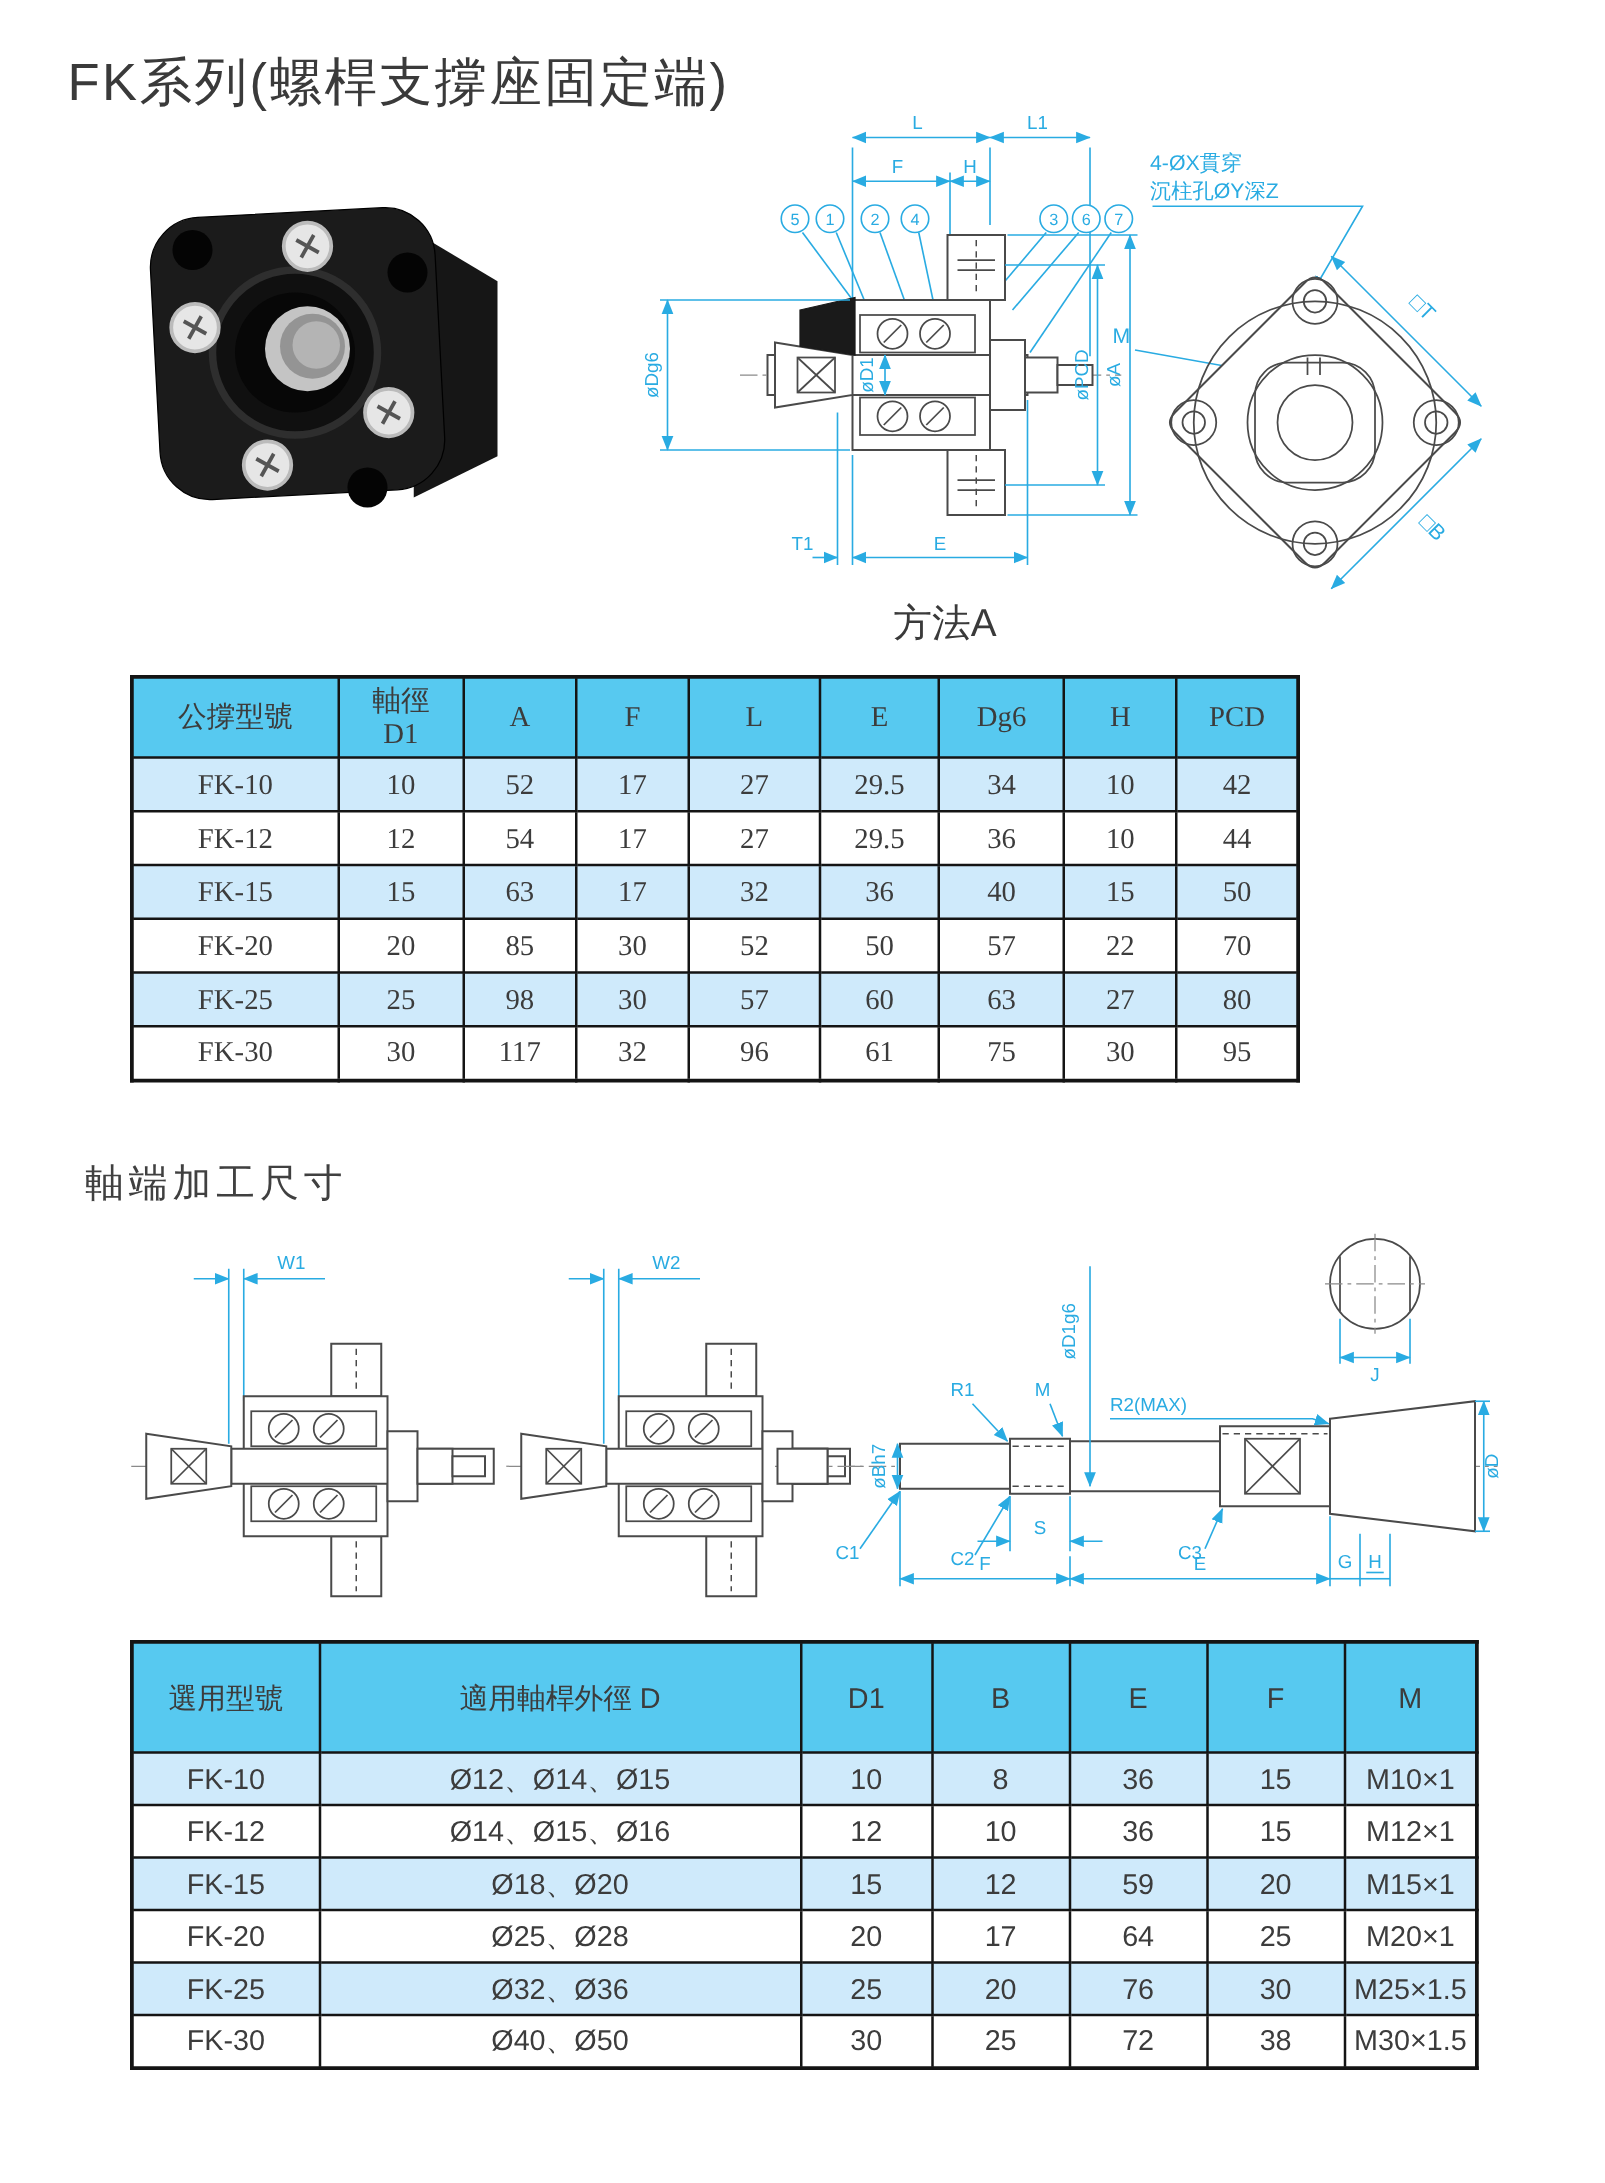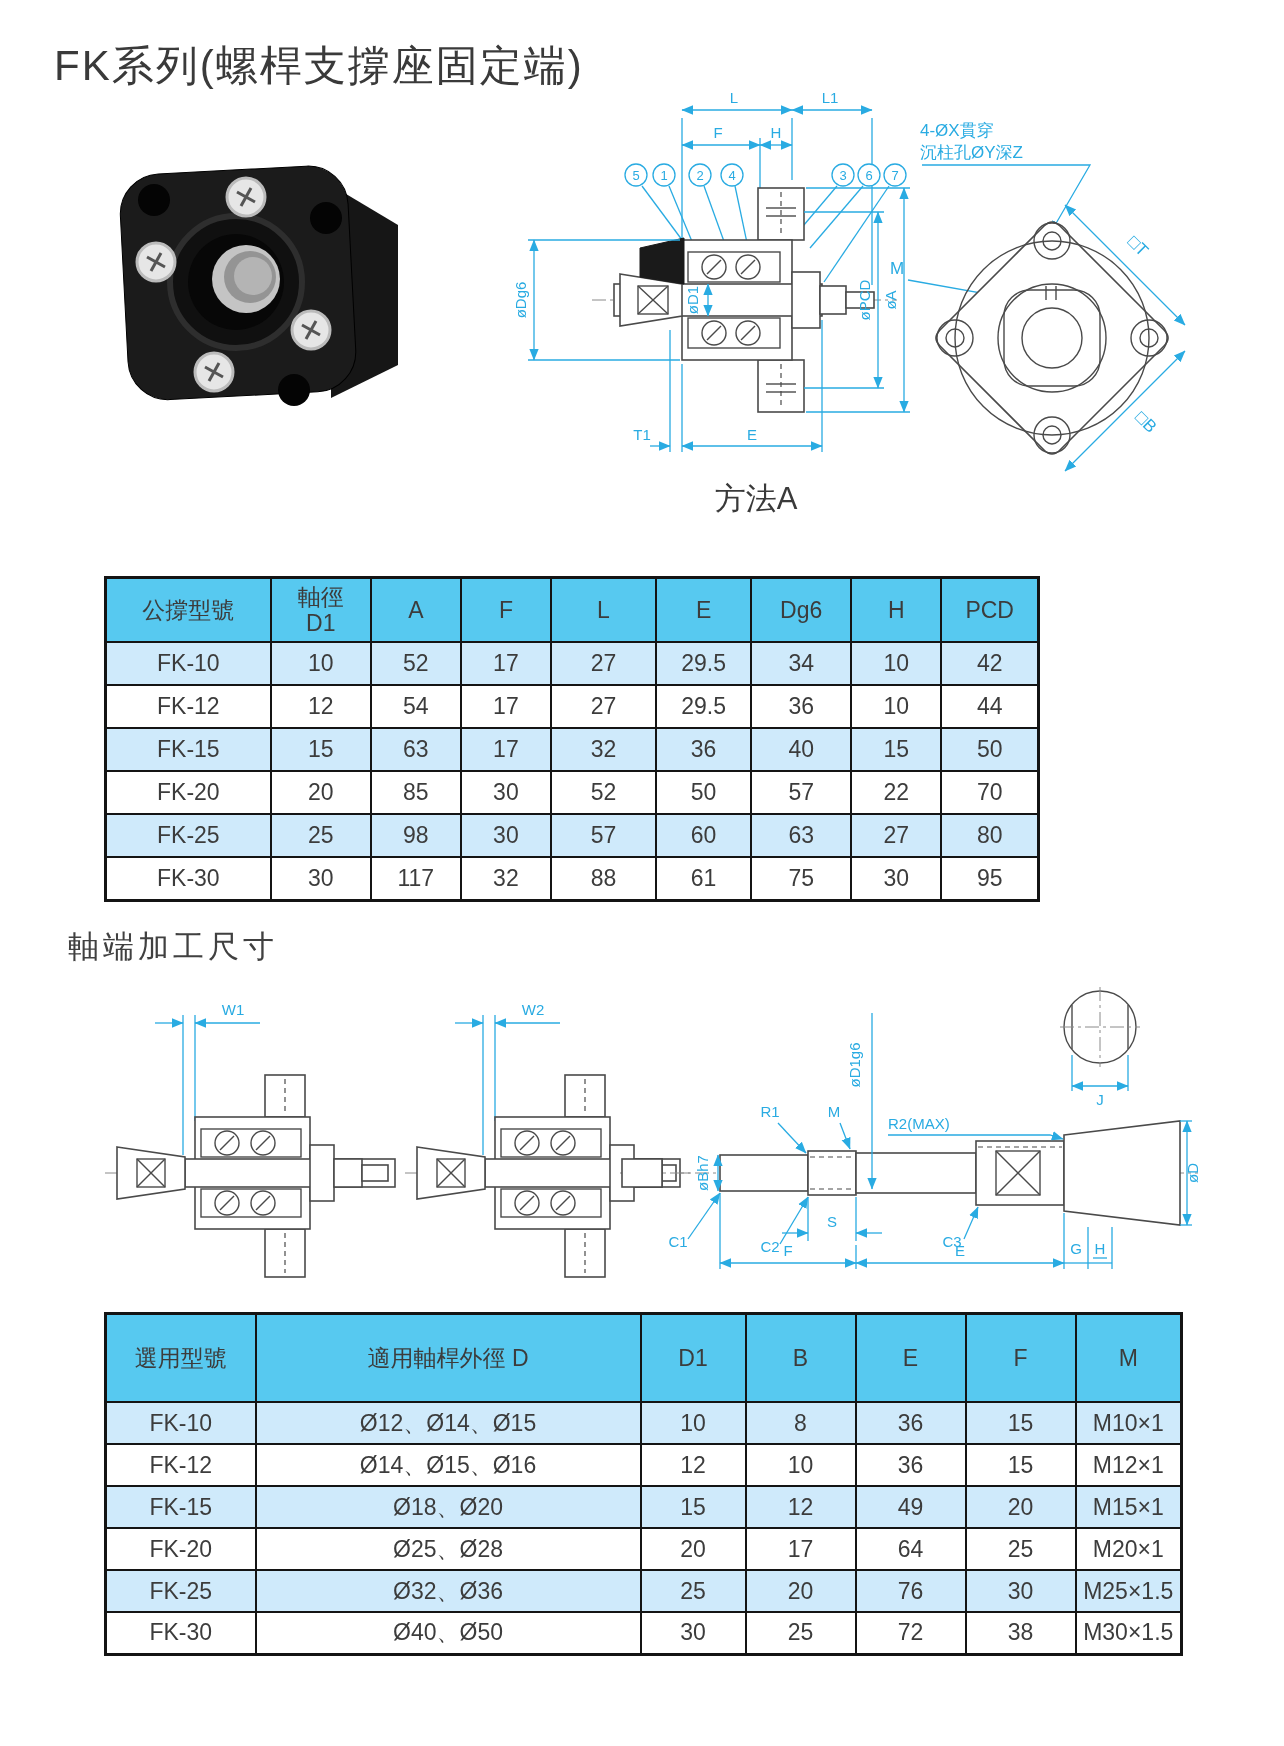--- a/index.html
+++ b/index.html
@@ -2,21 +2,21 @@
 <html><head>
 <meta charset="utf-8">
 <style>
   html,body{margin:0;padding:0;background:#fff;}
   body{width:1284px;height:1746px;position:relative;font-family:"Liberation Sans",sans-serif;color:#3b3b3b;}
   .abs{position:absolute;}
   .page-title{left:54px;top:38px;font-size:42px;letter-spacing:2px;color:#3a3a3a;}
   .section-title{left:68px;top:926px;font-size:31px;letter-spacing:4px;color:#404040;}
   .method{left:676px;top:478px;width:160px;text-align:center;font-size:31px;color:#3a3a3a;}
   table{border-collapse:collapse;table-layout:fixed;text-align:center;background:#fff;}
-  .t1{left:104px;top:576px;width:936px;}
+  .t1{left:104px;top:540px;width:936px;font-family:Liberation Serif, serif;}
   .t2{left:104px;top:1312px;width:1076px;padding-left:24px;}
   th,td{border:2px solid #141414;font-weight:normal;font-size:23px;color:#3c3c3c;padding:0;}
   table{border:3px solid #141414;}
   .t1 th{height:62px;background:#57C9F0;line-height:1.15;}
   .t2 th{height:86px;background:#57C9F0;}
   .t1 tbody tr{height:43px;}
   .t2 tbody tr{height:42px;}
   tbody tr.alt{background:#CFEAFB;}
   svg{position:absolute;overflow:visible;}
   .dl{stroke:#29ABE2;stroke-width:1.3;fill:none;}
@@ -288,21 +288,21 @@
         <td>60</td>
         <td>63</td>
         <td>27</td>
         <td>80</td>
       </tr>
       <tr>
         <td>FK-30</td>
         <td>30</td>
         <td>117</td>
         <td>32</td>
-        <td>88</td>
+        <td>96</td>
         <td>61</td>
         <td>75</td>
         <td>30</td>
         <td>95</td>
       </tr>
     </tbody>
 </table>
 
 <div class="abs section-title">軸端加工尺寸</div>
 
@@ -502,21 +502,21 @@
         <td>10</td>
         <td>36</td>
         <td>15</td>
         <td>M12×1</td>
       </tr>
       <tr class="alt">
         <td>FK-15</td>
         <td>Ø18、Ø20</td>
         <td>15</td>
         <td>12</td>
-        <td>49</td>
+        <td>59</td>
         <td>20</td>
         <td>M15×1</td>
       </tr>
       <tr>
         <td>FK-20</td>
         <td>Ø25、Ø28</td>
         <td>20</td>
         <td>17</td>
         <td>64</td>
         <td>25</td>

